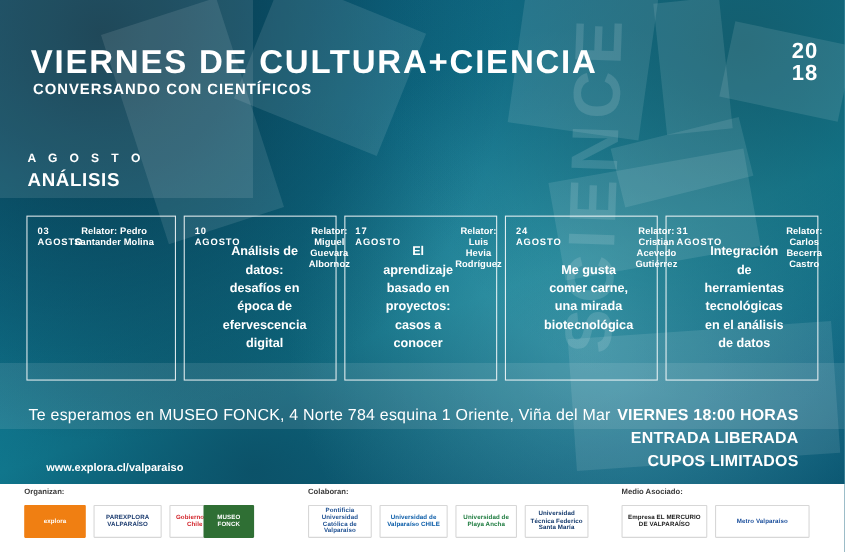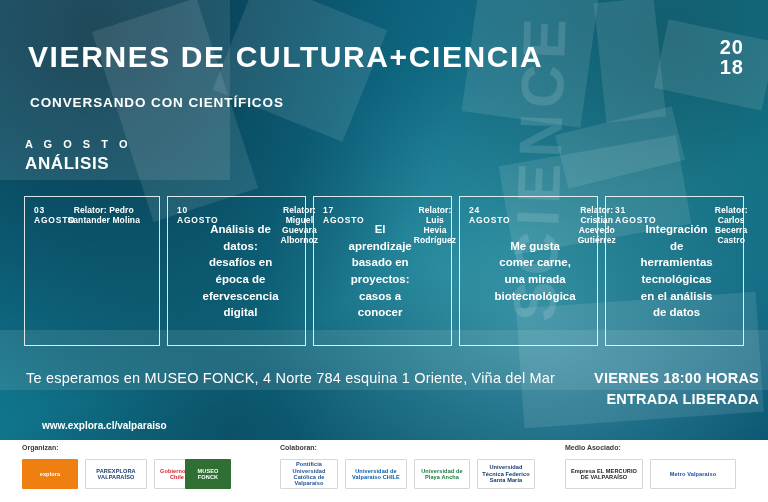--- a/index.html
+++ b/index.html
@@ -66,21 +66,21 @@
     font-size: 30px;
     font-weight: bold;
     letter-spacing: 1.6px;
     margin: 0;
     line-height: 1.1;
   }
   .subtitle {
     font-size: 13.5px;
     font-weight: bold;
     letter-spacing: 0.9px;
-    margin: 22px 0 0 2px;
+    margin: 0 0 0 2px;
   }
   .year {
     position: absolute;
     right: 24px;
     top: 38px;
     text-align: right;
     font-size: 20px;
     font-weight: bold;
     line-height: 0.98;
     letter-spacing: 1px;
@@ -167,21 +167,21 @@
     position: absolute;
     left: 26px;
     top: 402px;
     font-size: 10px;
     font-weight: bold;
     line-height: 1.55;
   }
   .links div { margin: 16px; }
   .right-info {
     position: absolute;
-    right: 9px;
+    right: 42px;
     top: 368px;
     text-align: right;
     font-size: 14.5px;
     font-weight: bold;
     line-height: 1.45;
     letter-spacing: 0.2px;
   }
 
   
   .footer {
@@ -307,20 +307,21 @@
   <div class="venue">Te esperamos en MUSEO FONCK, 4 Norte 784 esquina 1 Oriente, Viña del Mar</div>
 
   <div class="links">
     <div>www.explora.cl/valparaiso</div>
     <div>www.museofonck.cl</div>
   </div>
 
   <div class="right-info">
     <div>VIERNES 18:00 HORAS</div>
     <div>ENTRADA LIBERADA</div>
+    <div>CUPOS LIMITADOS</div>
   </div>
 
   <div class="footer">
     <div class="footer-inner">
       <div class="footer-group g-organizan">
         <p class="footer-label">Organizan:</p>
         <div class="logos">
           <div class="logo logo-explora">explora</div>
           <div class="logo logo-parex">PAREXPLORA VALPARAÍSO</div>
           <div class="logo logo-gob">Gobierno de Chile</div>

